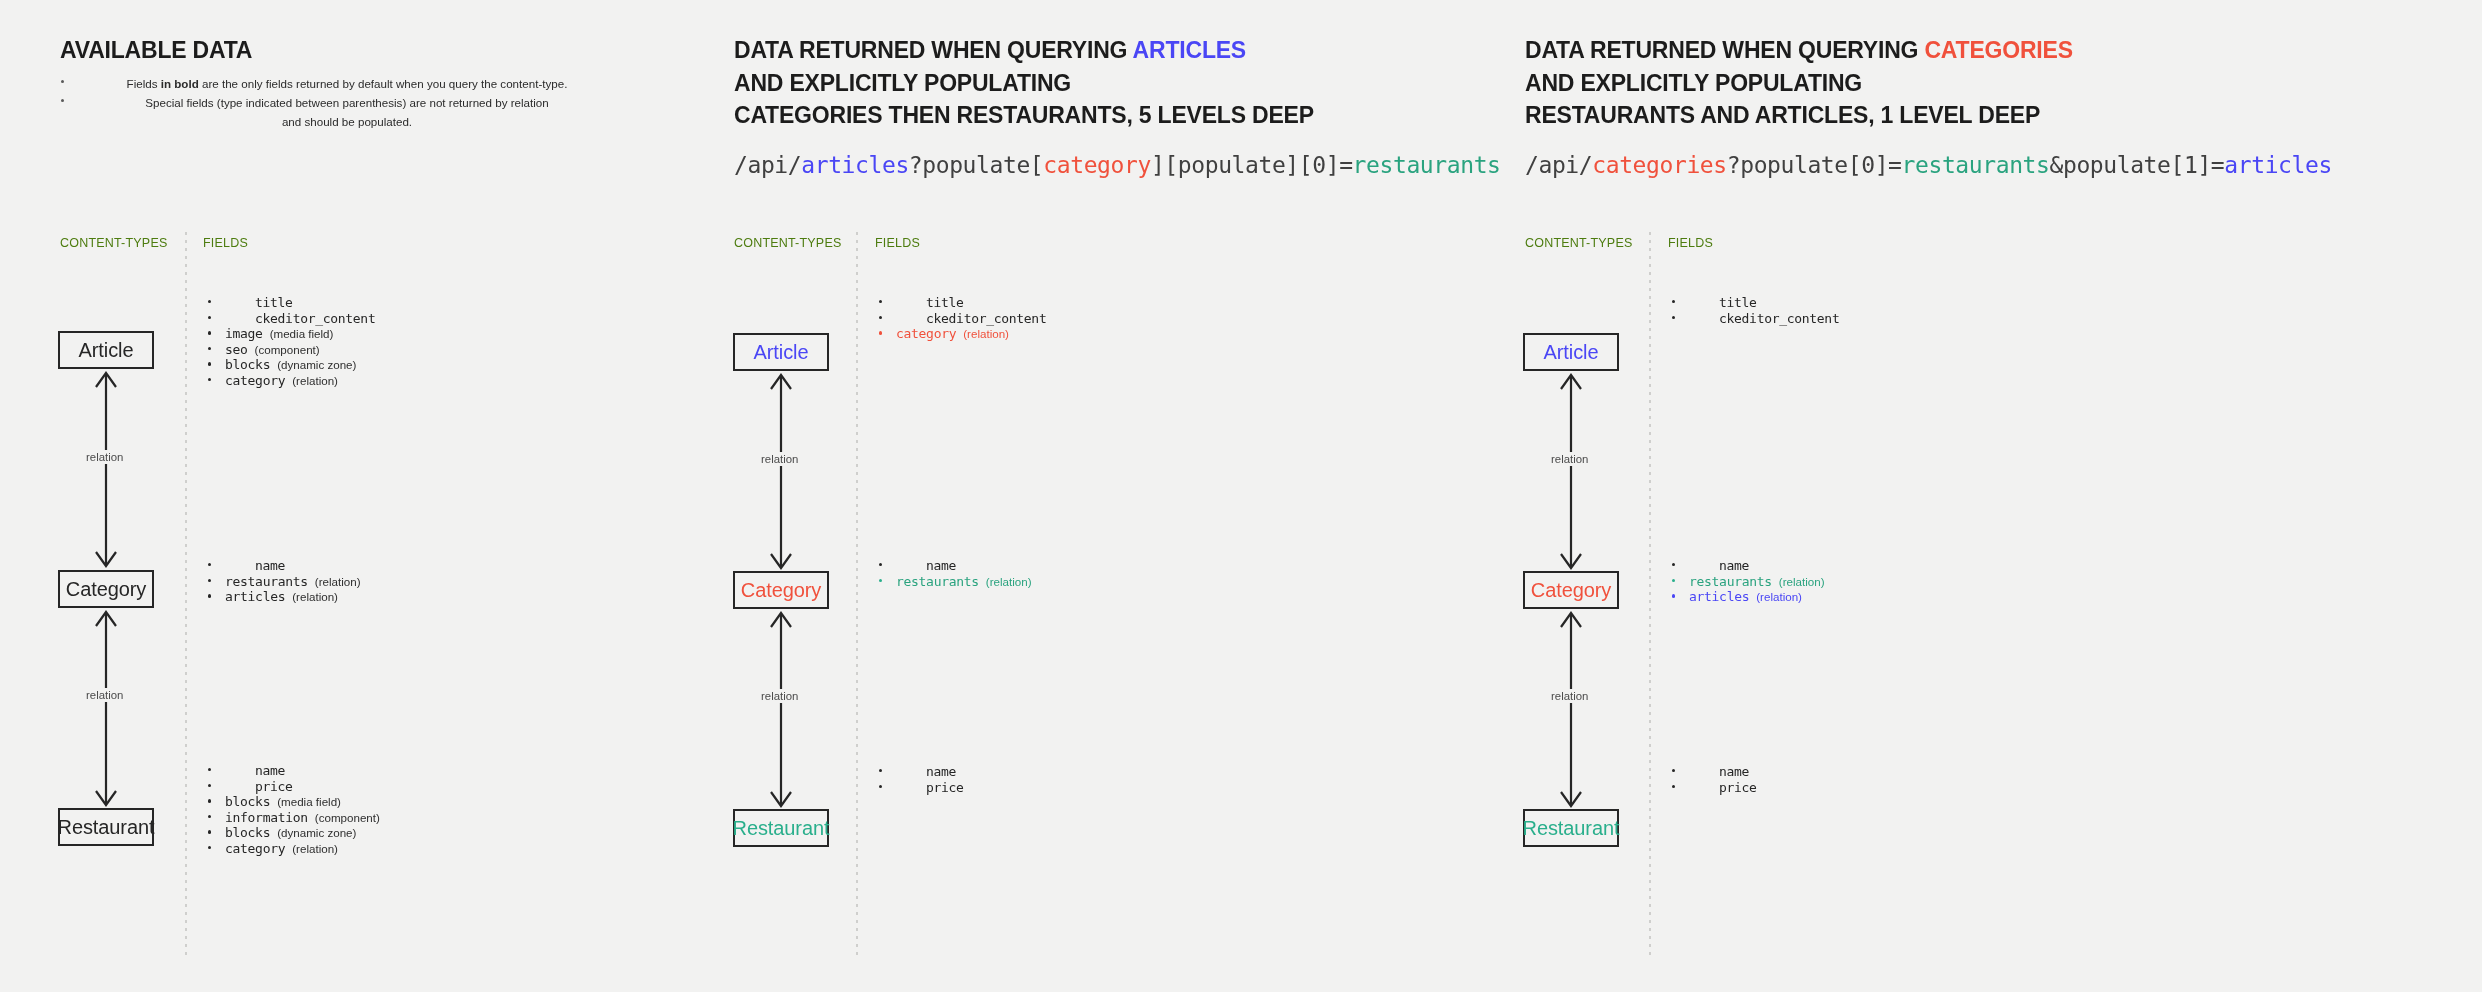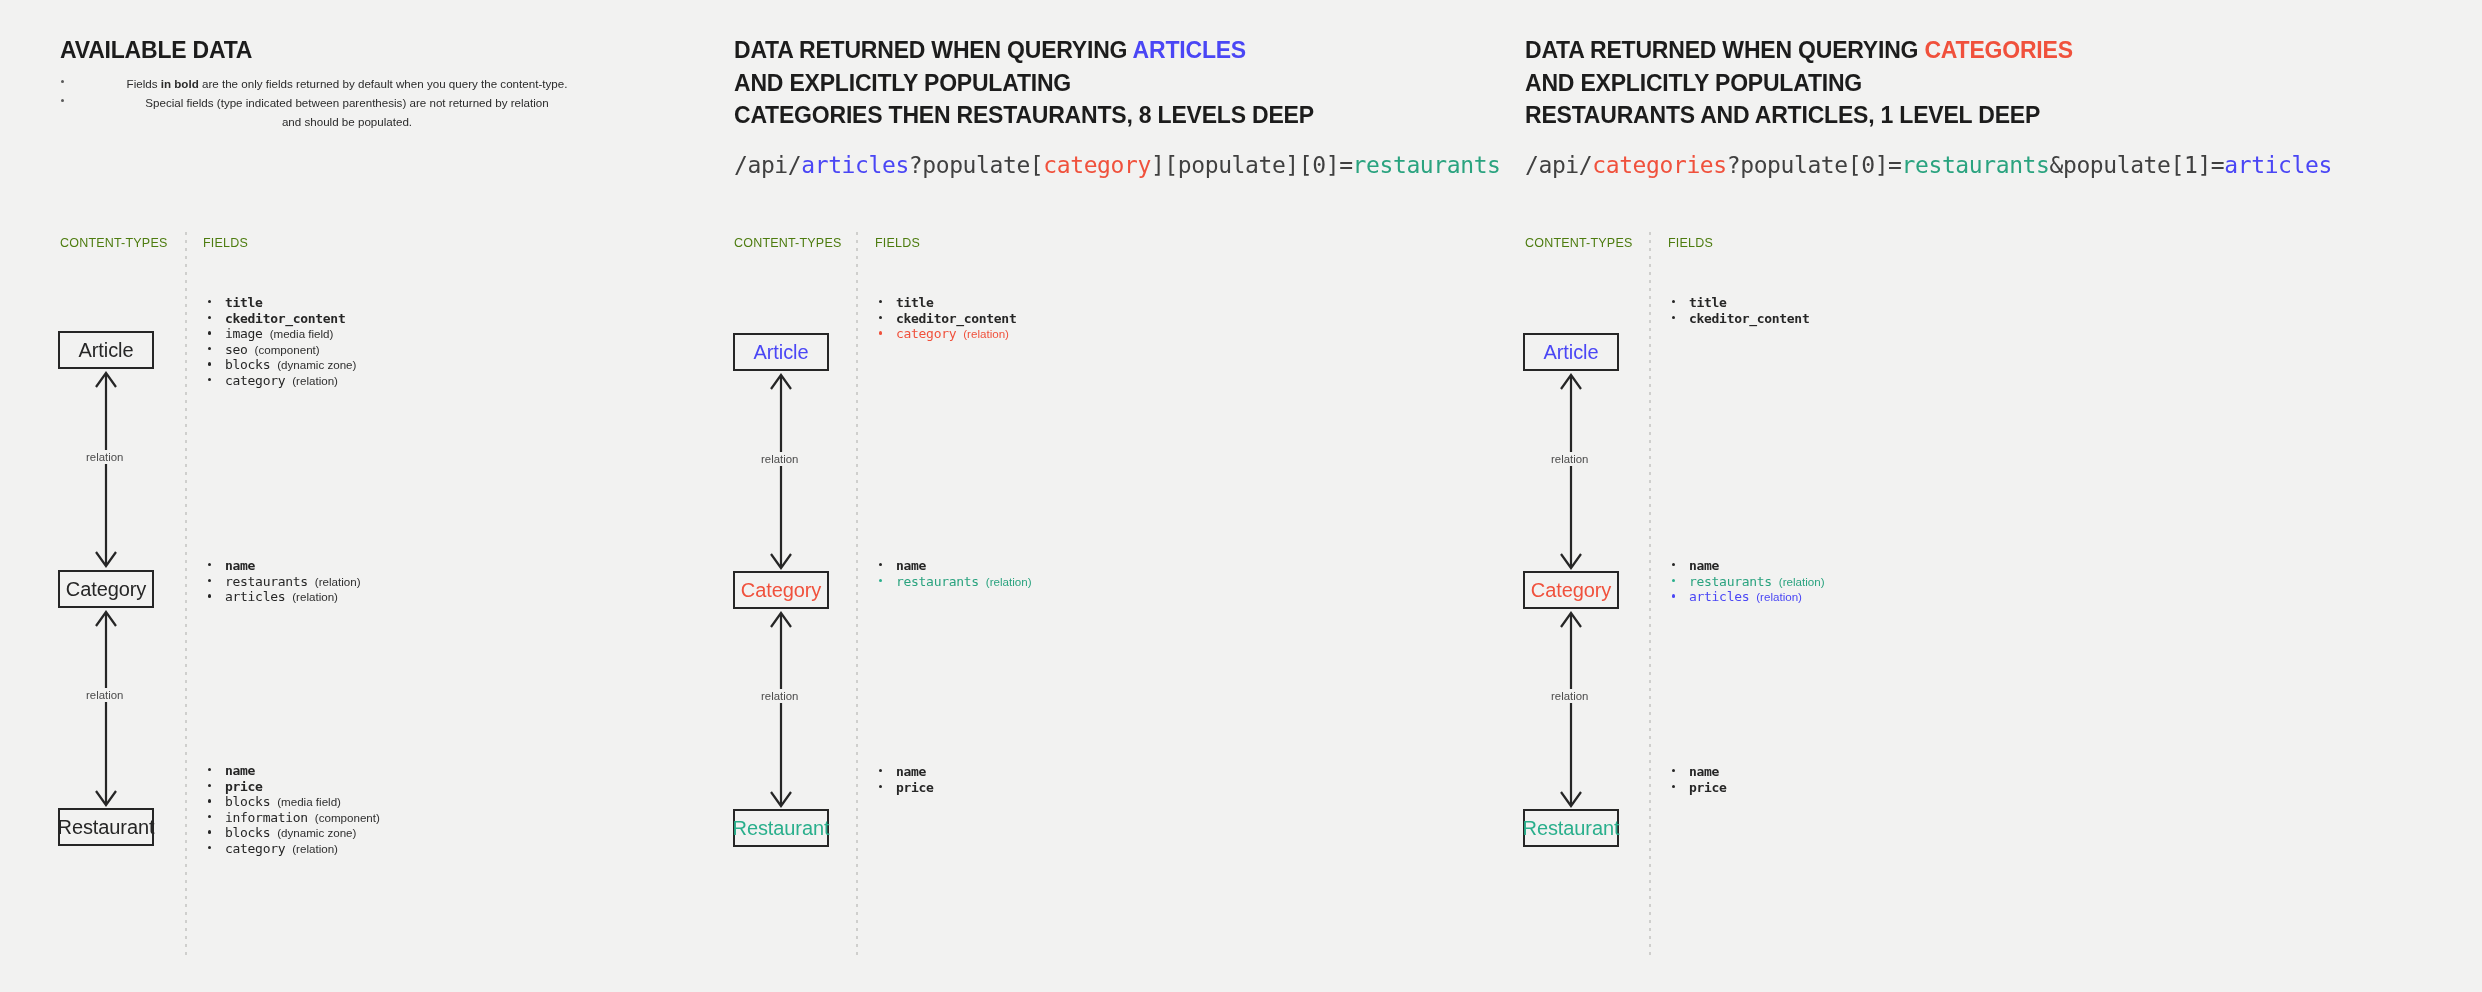--- a/index.html
+++ b/index.html
@@ -128,21 +128,21 @@
     position: absolute; left: 3px; top: 6px;
     width: 3.4px; height: 3.4px; border-radius: 50%;
     background: #262626;
   }
   .field .fname {
     font-family: "DejaVu Sans Mono", "Liberation Mono", monospace;
     font-size: 13px;
     letter-spacing: -0.3px;
     color: #262626;
   }
-  .field .fname.bold { font-weight: bold; }
+  .field .fname.bold { font-weight: normal; margin-left: 30px; }
   .field .ftype {
     font-family: "Liberation Sans", sans-serif;
     font-size: 11.6px;
     color: #2f2f2f;
     margin-left: 7px;
   }
   .field.f-red   .bullet { background: #f0513c; }
   .field.f-red   .fname, .field.f-red .ftype { color: #f0513c; }
   .field.f-green .bullet { background: #2aaf8c; }
   .field.f-green .fname, .field.f-green .ftype { color: #2aa37f; }
@@ -222,21 +222,21 @@
         <div class="field"><span class="bullet"></span><span class="fname">blocks</span><span class="ftype">(dynamic zone)</span></div>
         <div class="field"><span class="bullet"></span><span class="fname">category</span><span class="ftype">(relation)</span></div>
       </div>
   </div>
 
   <div class="col" id="col-2">
 
     <div class="heading" id="h2">
       <div><span>DATA RETURNED WHEN QUERYING </span><span class="accent-blue">ARTICLES</span></div>
       <div>AND EXPLICITLY POPULATING</div>
-      <div>CATEGORIES THEN RESTAURANTS, 8 LEVELS DEEP</div>
+      <div>CATEGORIES THEN RESTAURANTS, 5 LEVELS DEEP</div>
     </div>
 
     <div class="url" id="url2"><span>/api/</span><span class="u-blue">articles</span><span>?populate[</span><span class="u-red">category</span><span>][populate][0]=</span><span class="u-green">restaurants</span></div>
 
     <div class="colhdr" style="left:14px; top:236px;">CONTENT-TYPES</div>
     <div class="colhdr" style="left:155px; top:236px;">FIELDS</div>
 
     <div class="divider" style="left:136px;"></div>
 
     <div class="ctbox c-blue" style="left:13px; top:333px;">Article</div>

